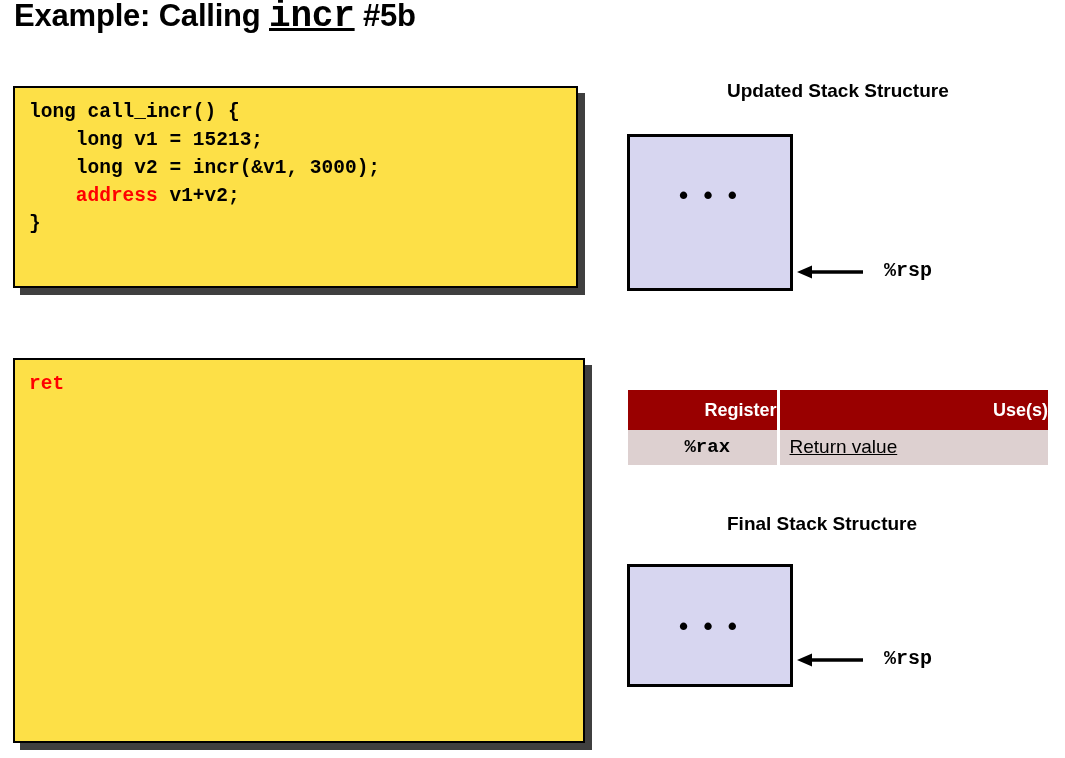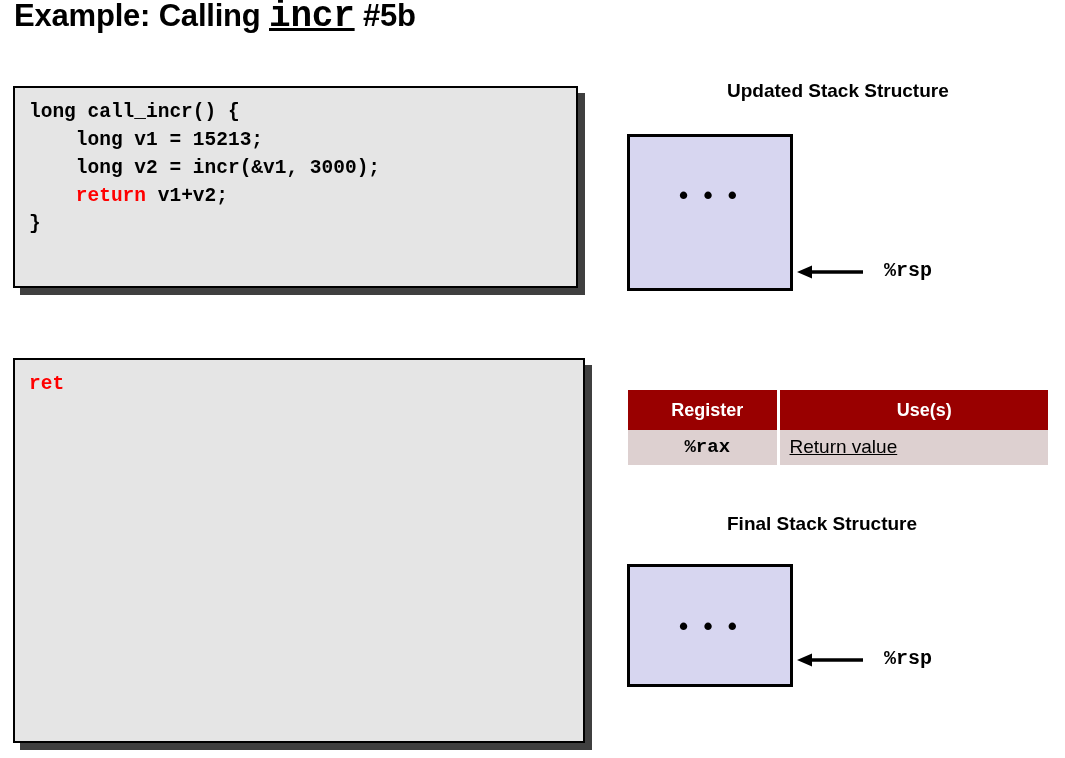--- a/index.html
+++ b/index.html
@@ -30,21 +30,21 @@
   #slide-title .mono {
     font-family: "Liberation Mono", "DejaVu Sans Mono", monospace;
     font-weight: bold;
     font-size: 36px;
     text-decoration: underline;
   }
 
   
   .code-box {
     position: absolute;
-    background: #e5e5e5;
+    background: #fde047;
     border: 2px solid #000000;
     box-shadow: 7px 7px 0 0 #3F3F3F;
     box-sizing: border-box;
   }
   .code-box pre {
     margin: 0;
     padding: 10px 12px 10px 14px;
     font-family: "Liberation Mono", "DejaVu Sans Mono", monospace;
     font-size: 19.5px;
     font-weight: bold;
@@ -131,21 +131,21 @@
     top: 390px;
     width: 420px;
     border-collapse: collapse;
     table-layout: fixed;
   }
   #register-table th {
     background: #990000;
     color: #ffffff;
     font-size: 18px;
     font-weight: bold;
-    text-align: center;
+    text-align: right;
     padding: 8px 0 8px 10px;
     border-right: 3px solid #ffffff;
     height: 24px;
   }
   #register-table th:last-child { border-right: none; padding-left: 21px; }
   #register-table td {
     background: #DDD0D0;
     font-size: 19px;
     padding: 5px 0 6px 10px;
     border-right: 3px solid #ffffff;
@@ -165,21 +165,21 @@
 <body>
 
 <div id="slide-title">
   <span>Example: Calling </span><span class="mono">incr</span><span> #5b</span>
 </div>
 
 <div class="code-box" id="c-code-box">
   <pre><span>long call_incr() {
     long v1 = 15213;
     long v2 = incr(&amp;v1, 3000);
-    </span><span class="kw-red">return</span><span> v1+v2;
+    </span><span class="kw-red">address</span><span> v1+v2;
 }</span></pre>
 </div>
 
 <div class="code-box" id="asm-code-box">
   <pre><span class="kw-red">ret</span></pre>
 </div>
 
 <div class="section-heading" id="updated-stack-heading">Updated Stack Structure</div>
 
 <div class="stack-box" id="updated-stack-box">

